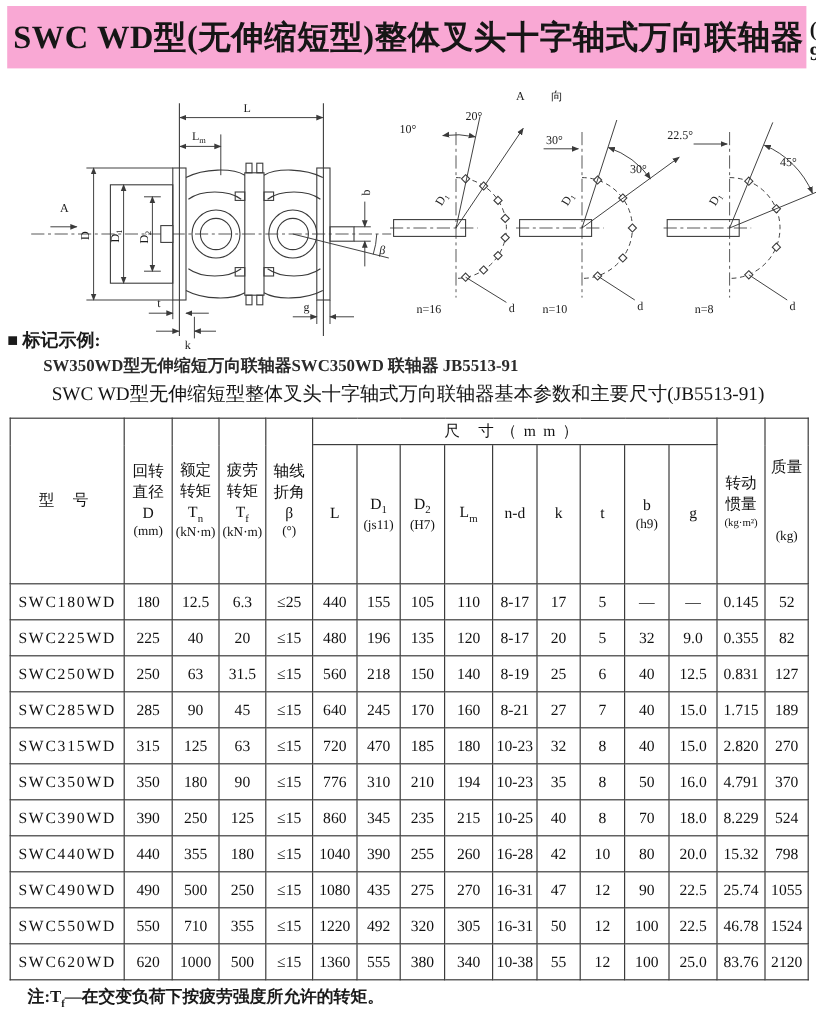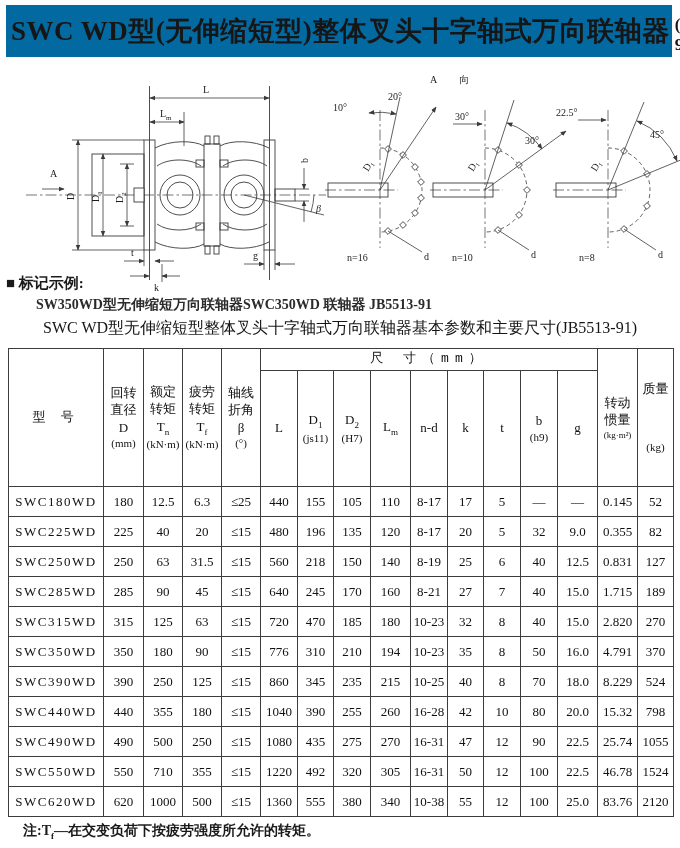--- a/index.html
+++ b/index.html
@@ -1,19 +1,19 @@
 <!DOCTYPE html>
 <html><head>
 <meta charset="utf-8">
 <style>
   html,body{margin:0;padding:0;}
   body{width:680px;height:848px;background:#ffffff;font-family:"Liberation Serif","DejaVu Serif",serif;color:#111;}
   .page{position:relative;width:680px;height:848px;background:#fff;overflow:hidden;}
 
-  .title-bar{position:absolute;left:6px;top:5px;width:666px;height:52px;background:#0369a1;
+  .title-bar{position:absolute;left:6px;top:5px;width:666px;height:52px;background:#f9a8d4;
     display:flex;align-items:center;padding-left:5px;box-sizing:border-box;}
   .title-main{font-size:27px;font-weight:bold;letter-spacing:0.5px;color:#161616;white-space:nowrap;}
   .title-std{font-size:17px;font-weight:bold;margin-left:5px;padding-top:7px;color:#161616;}
 
   svg.drawing{position:absolute;overflow:visible;}
   .ln{stroke:#3a3a3a;stroke-width:0.9;fill:none;}
   .lnf{stroke:#3a3a3a;stroke-width:0.9;fill:#fff;}
   .cl{stroke:#3a3a3a;stroke-width:0.7;fill:none;stroke-dasharray:11 3 2.5 3;}
   .dsh{stroke:#3a3a3a;stroke-width:0.8;fill:none;stroke-dasharray:4 3;}
   .dim{stroke:#3a3a3a;stroke-width:0.8;fill:none;}
@@ -26,21 +26,21 @@
   .table-title{position:absolute;left:0;top:318px;width:680px;text-align:center;font-size:16px;font-weight:normal;color:#151515;white-space:nowrap;}
 
   table.spec{position:absolute;left:8px;top:348px;width:665px;border-collapse:collapse;table-layout:fixed;background:#fff;}
   table.spec th,table.spec td{border:1px solid #3c3c3c;font-weight:normal;text-align:center;vertical-align:middle;padding:0;overflow:hidden;}
   table.spec thead th{font-size:13px;line-height:1.3;}
   tr.hr1{height:22px;}
   tr.hr2{height:116px;}
   table.spec tbody tr{height:30px;}
   table.spec td{font-size:13px;}
   table.spec td.model{letter-spacing:1.5px;font-size:13px;}
-  .th-size{font-size:13px;letter-spacing:6px;font-family:Liberation Mono, monospace;}
+  .th-size{font-size:13px;letter-spacing:6px;}
   .th-model{font-size:14px;letter-spacing:6px;}
   .unit{font-size:11px;letter-spacing:0;}
   .unit-sm{font-size:9px;letter-spacing:0;}
   table.spec sub{font-size:9px;}
   .vh div{line-height:1.35;}
   .gap-lg{}
   .gap-xl{margin-top:42px;}
 
   .footnote{position:absolute;left:8px;top:822px;font-size:14px;font-weight:bold;color:#1a1a1a;margin-left:15px;}
   .footnote sub{font-size:9px;font-weight:bold;}

